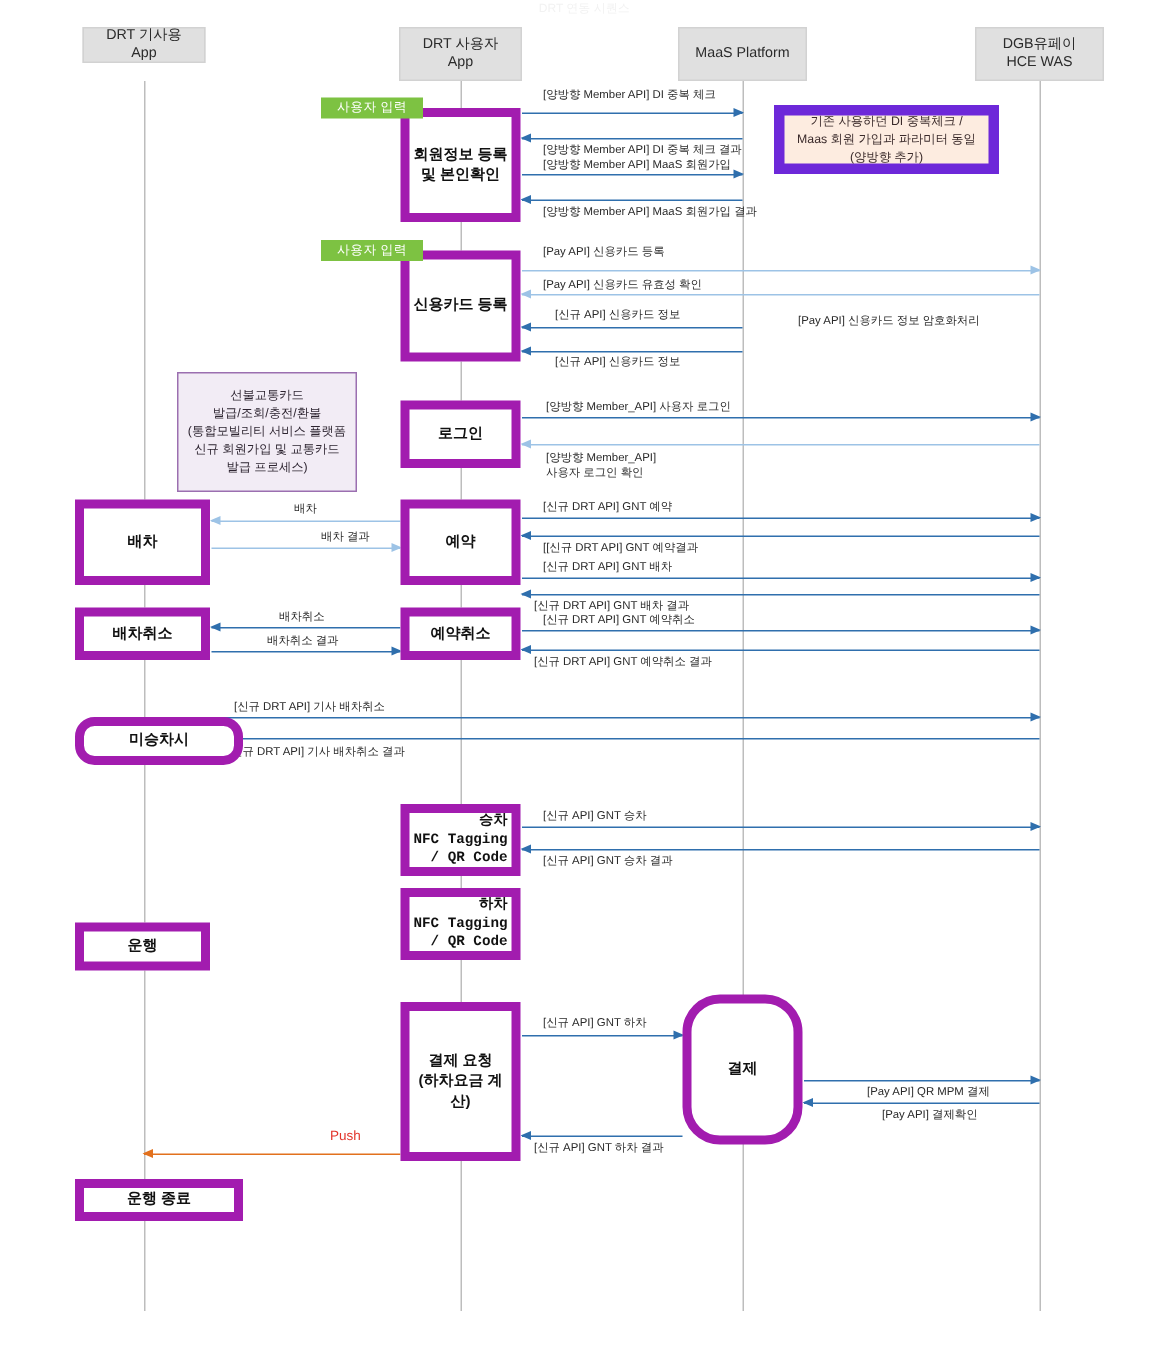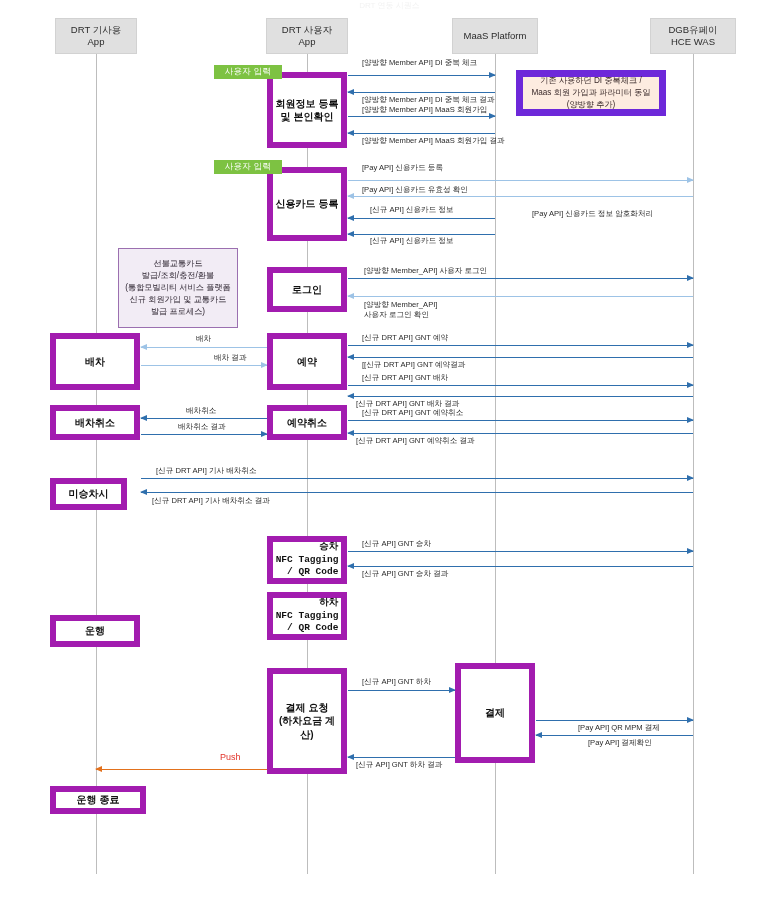--- a/index.html
+++ b/index.html
@@ -125,21 +125,21 @@
 
 <div id="canvas">
   <div class="title">DRT 연동 시퀀스</div>
   <div id="layer-lifelines">
       <div class="lifeline" style="left: 96px; top: 54px; height: 820px;"></div>
       <div class="lifeline" style="left: 307px; top: 54px; height: 820px;"></div>
       <div class="lifeline" style="left: 495px; top: 54px; height: 820px;"></div>
       <div class="lifeline" style="left: 693px; top: 54px; height: 820px;"></div>
     </div>
   <div id="layer-actors">
-      <div class="actor-head" style="left: 55px; top: 18px; width: 82px; height: 36px;">DRT 기사용
+      <div class="actor-head" style="left: 55px; top: 18px; width: 82px; height: 24px;">DRT 기사용
 App</div>
       <div class="actor-head" style="left: 266px; top: 18px; width: 82px; height: 36px;">DRT 사용자
 App</div>
       <div class="actor-head" style="left: 452px; top: 18px; width: 86px; height: 36px;">MaaS Platform</div>
       <div class="actor-head" style="left: 650px; top: 18px; width: 86px; height: 36px;">DGB유페이
 HCE WAS</div>
     </div>
   <div id="layer-notes">
       <div class="note peach" style="left: 516px; top: 70px; width: 150px; height: 46px;">기존 사용하던 DI 중복체크 /
 Maas 회원 가입과 파라미터 동일
@@ -301,30 +301,30 @@
     </div>
   <div id="layer-boxes">
       <div class="pbox" style="left: 267px; top: 72px; width: 80px; height: 76px;">회원정보 등록
 및 본인확인</div>
       <div class="pbox" style="left: 267px; top: 167px; width: 80px; height: 74px;">신용카드 등록</div>
       <div class="pbox" style="left: 267px; top: 267px; width: 80px; height: 45px;">로그인</div>
       <div class="pbox" style="left: 50px; top: 333px; width: 90px; height: 57px;">배차</div>
       <div class="pbox" style="left: 267px; top: 333px; width: 80px; height: 57px;">예약</div>
       <div class="pbox" style="left: 50px; top: 405px; width: 90px; height: 35px;">배차취소</div>
       <div class="pbox" style="left: 267px; top: 405px; width: 80px; height: 35px;">예약취소</div>
-      <div class="pbox" style="left: 50px; top: 478px; width: 77px; height: 32px;">미승차시</div>
+      <div class="pbox" style="left: 50px; top: 478px; width: 112px; height: 32px; border-radius: 13px;">미승차시</div>
       <div class="pbox mono" style="left: 267px; top: 536px; width: 80px; height: 48px;">승차
 NFC Tagging
 / QR Code</div>
       <div class="pbox mono" style="left: 267px; top: 592px; width: 80px; height: 48px;">하차
 NFC Tagging
 / QR Code</div>
       <div class="pbox" style="left: 50px; top: 615px; width: 90px; height: 32px;">운행</div>
       <div class="pbox" style="left: 267px; top: 668px; width: 80px; height: 106px;">결제 요청
 (하차요금 계산)</div>
-      <div class="pbox" style="left: 455px; top: 663px; width: 80px; height: 100px;">결제</div>
-      <div class="pbox" style="left: 50px; top: 786px; width: 96px; height: 28px;">운행 종료</div>
+      <div class="pbox" style="left: 455px; top: 663px; width: 80px; height: 100px; border-radius: 25px;">결제</div>
+      <div class="pbox" style="left: 50px; top: 786px; width: 112px; height: 28px;">운행 종료</div>
     </div>
   <div id="layer-tags">
       <div class="tag" style="left: 214px; top: 65px; width: 68px; height: 14px;">사용자 입력</div>
       <div class="tag" style="left: 214px; top: 160px; width: 68px; height: 14px;">사용자 입력</div>
     </div>
 </div>
 
 </body></html>

